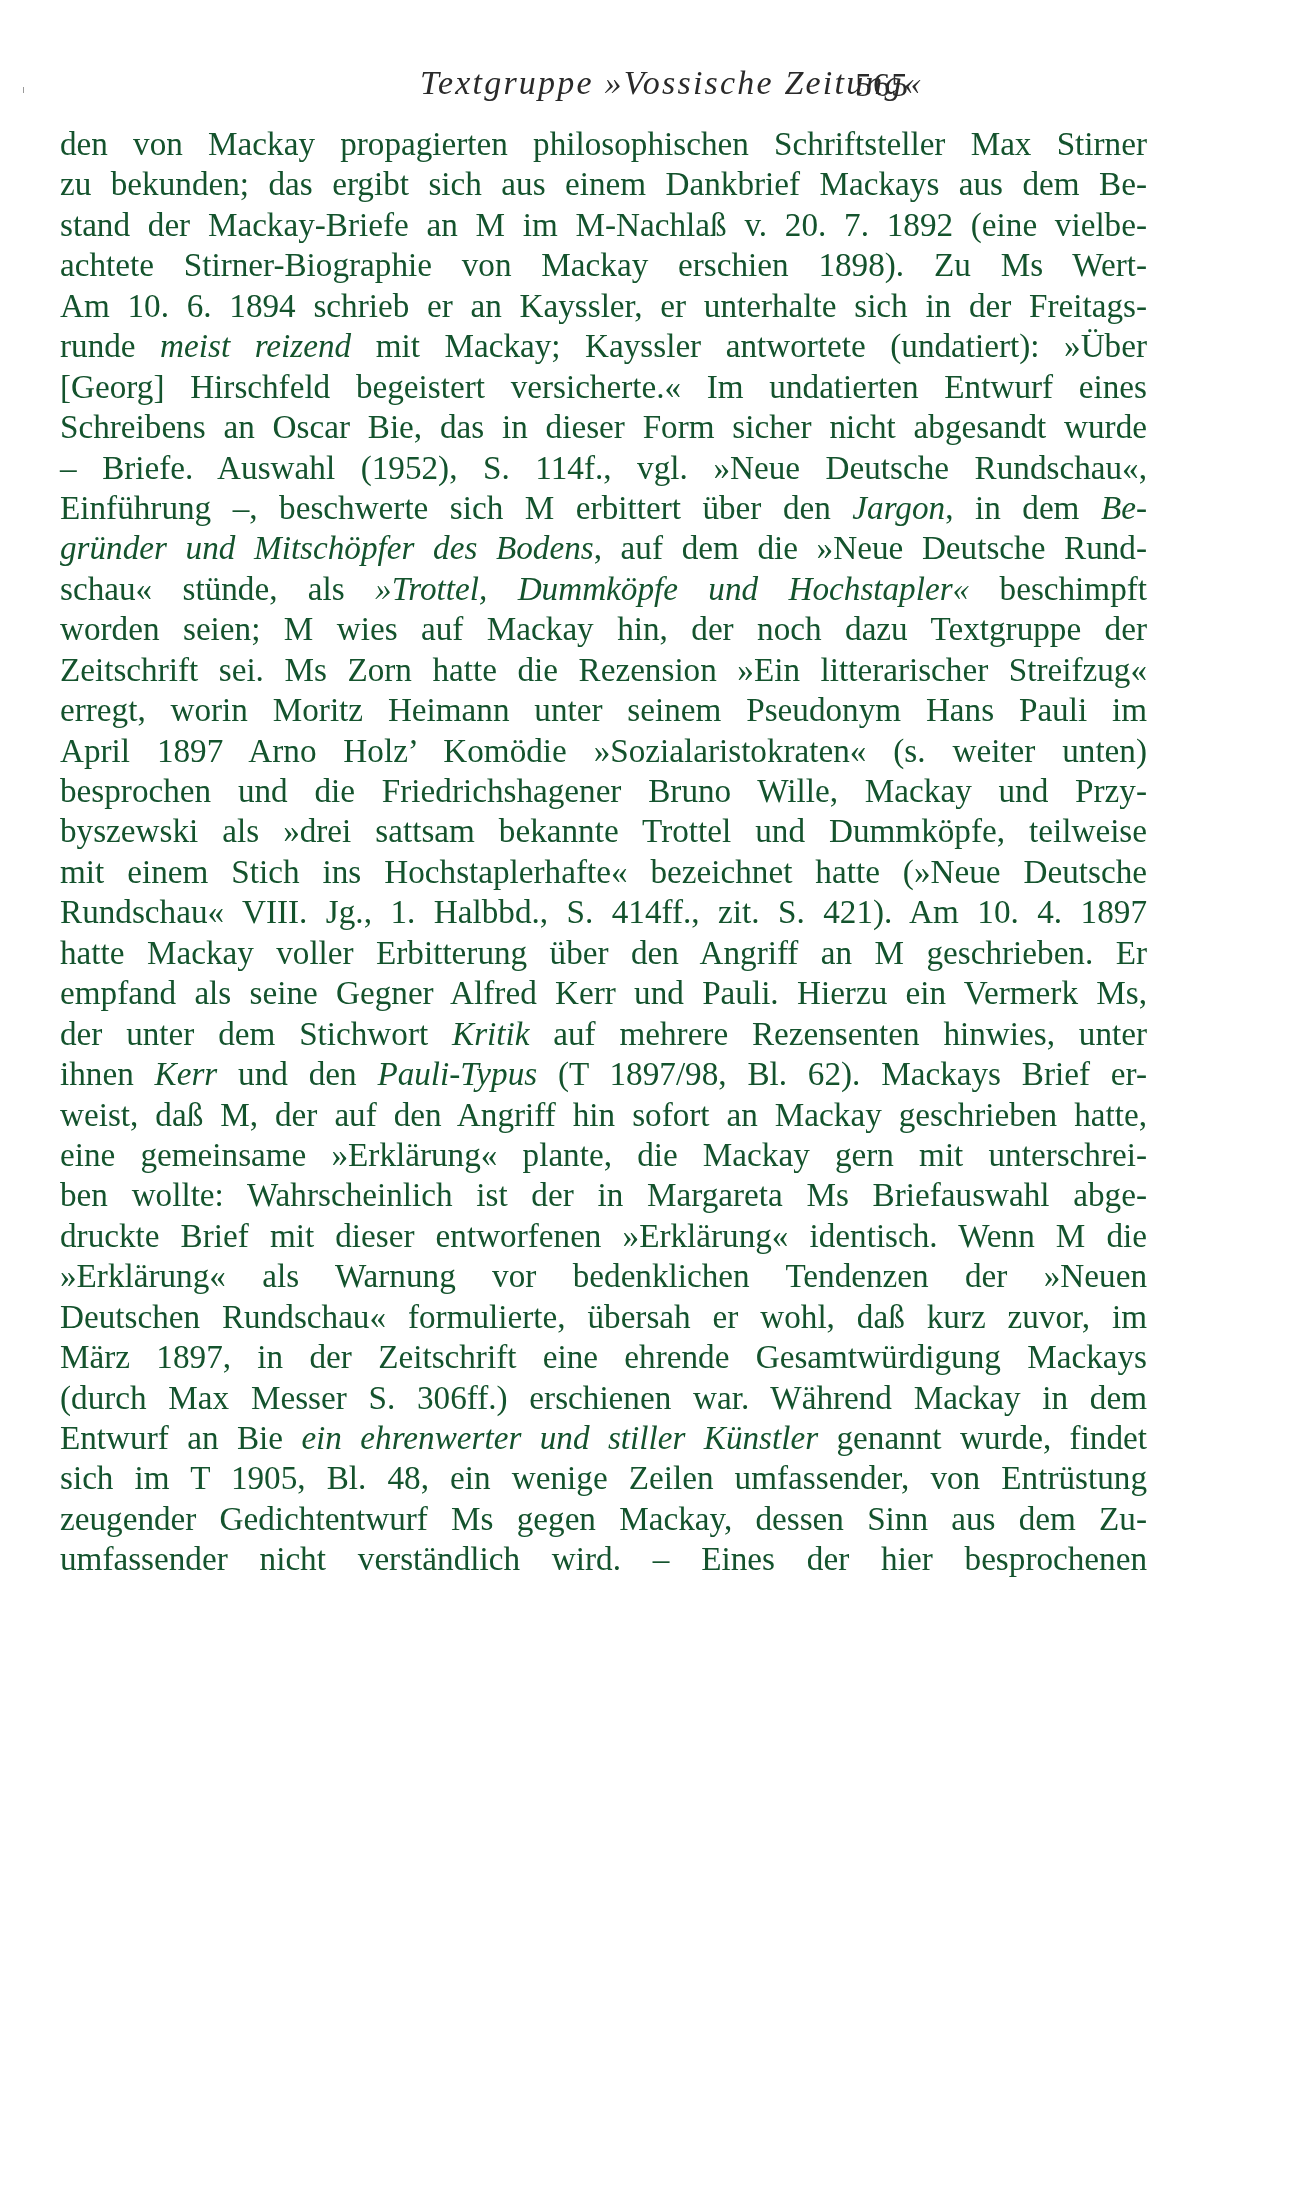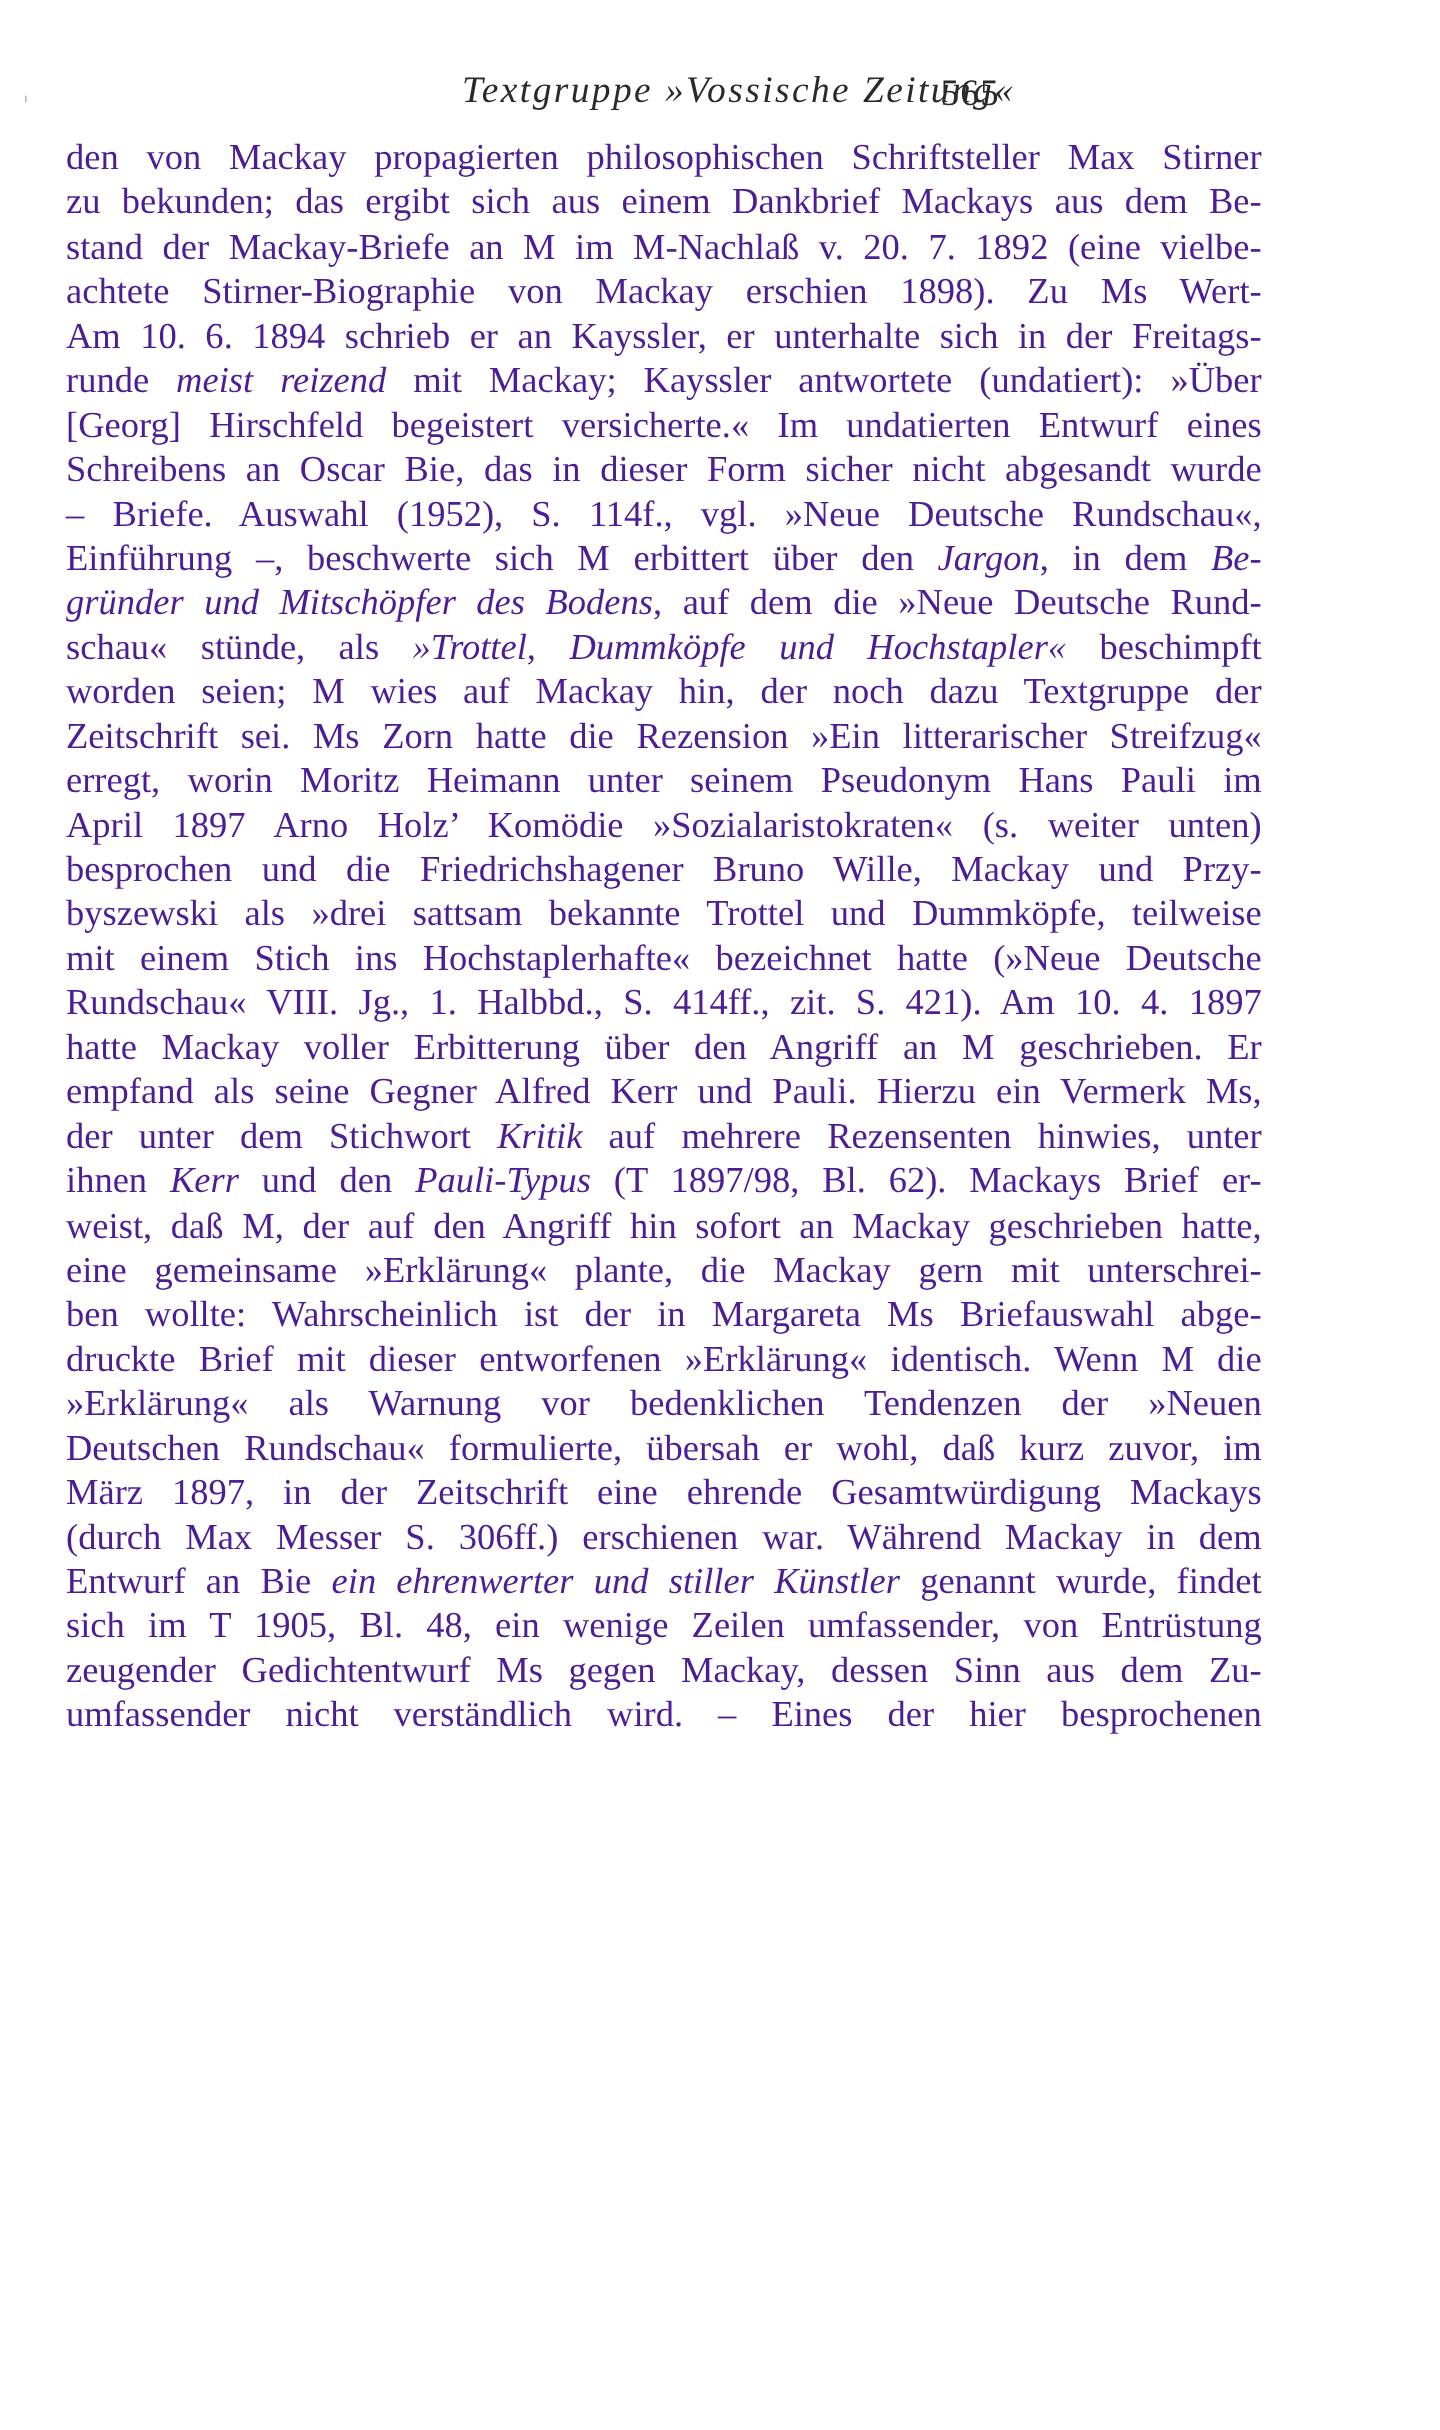--- a/index.html
+++ b/index.html
@@ -14,21 +14,21 @@
     position: absolute; left: 0; top: 2px;
     font-style: italic; font-size: 34px; letter-spacing: 2.2px;
   }
   .rh-pagenum {
     position: absolute; right: 16px; top: 4px;
     font-size: 34px; letter-spacing: 1px; padding-left: 24px;
   }
   .body-text {
     position: absolute; left: 60px; top: 112px; width: 1087px;
     font-family: "Liberation Serif", "DejaVu Serif", serif;
-    font-size: 33.2px; line-height: 40.45px; color: #4c1d95;
+    font-size: 33.2px; line-height: 40.45px; color: #14532d;
   }
   .line {
     display: block; white-space: nowrap; text-align: justify; text-align-last: justify;
     height: 40.45px; overflow: visible;
   }
   .line.last { text-align-last: justify; }
   .seg-i { font-style: italic; }
   .speck { position: absolute; background: #9a9a9a; width: 1px; height: 6px; }
 </style>
 </head>

